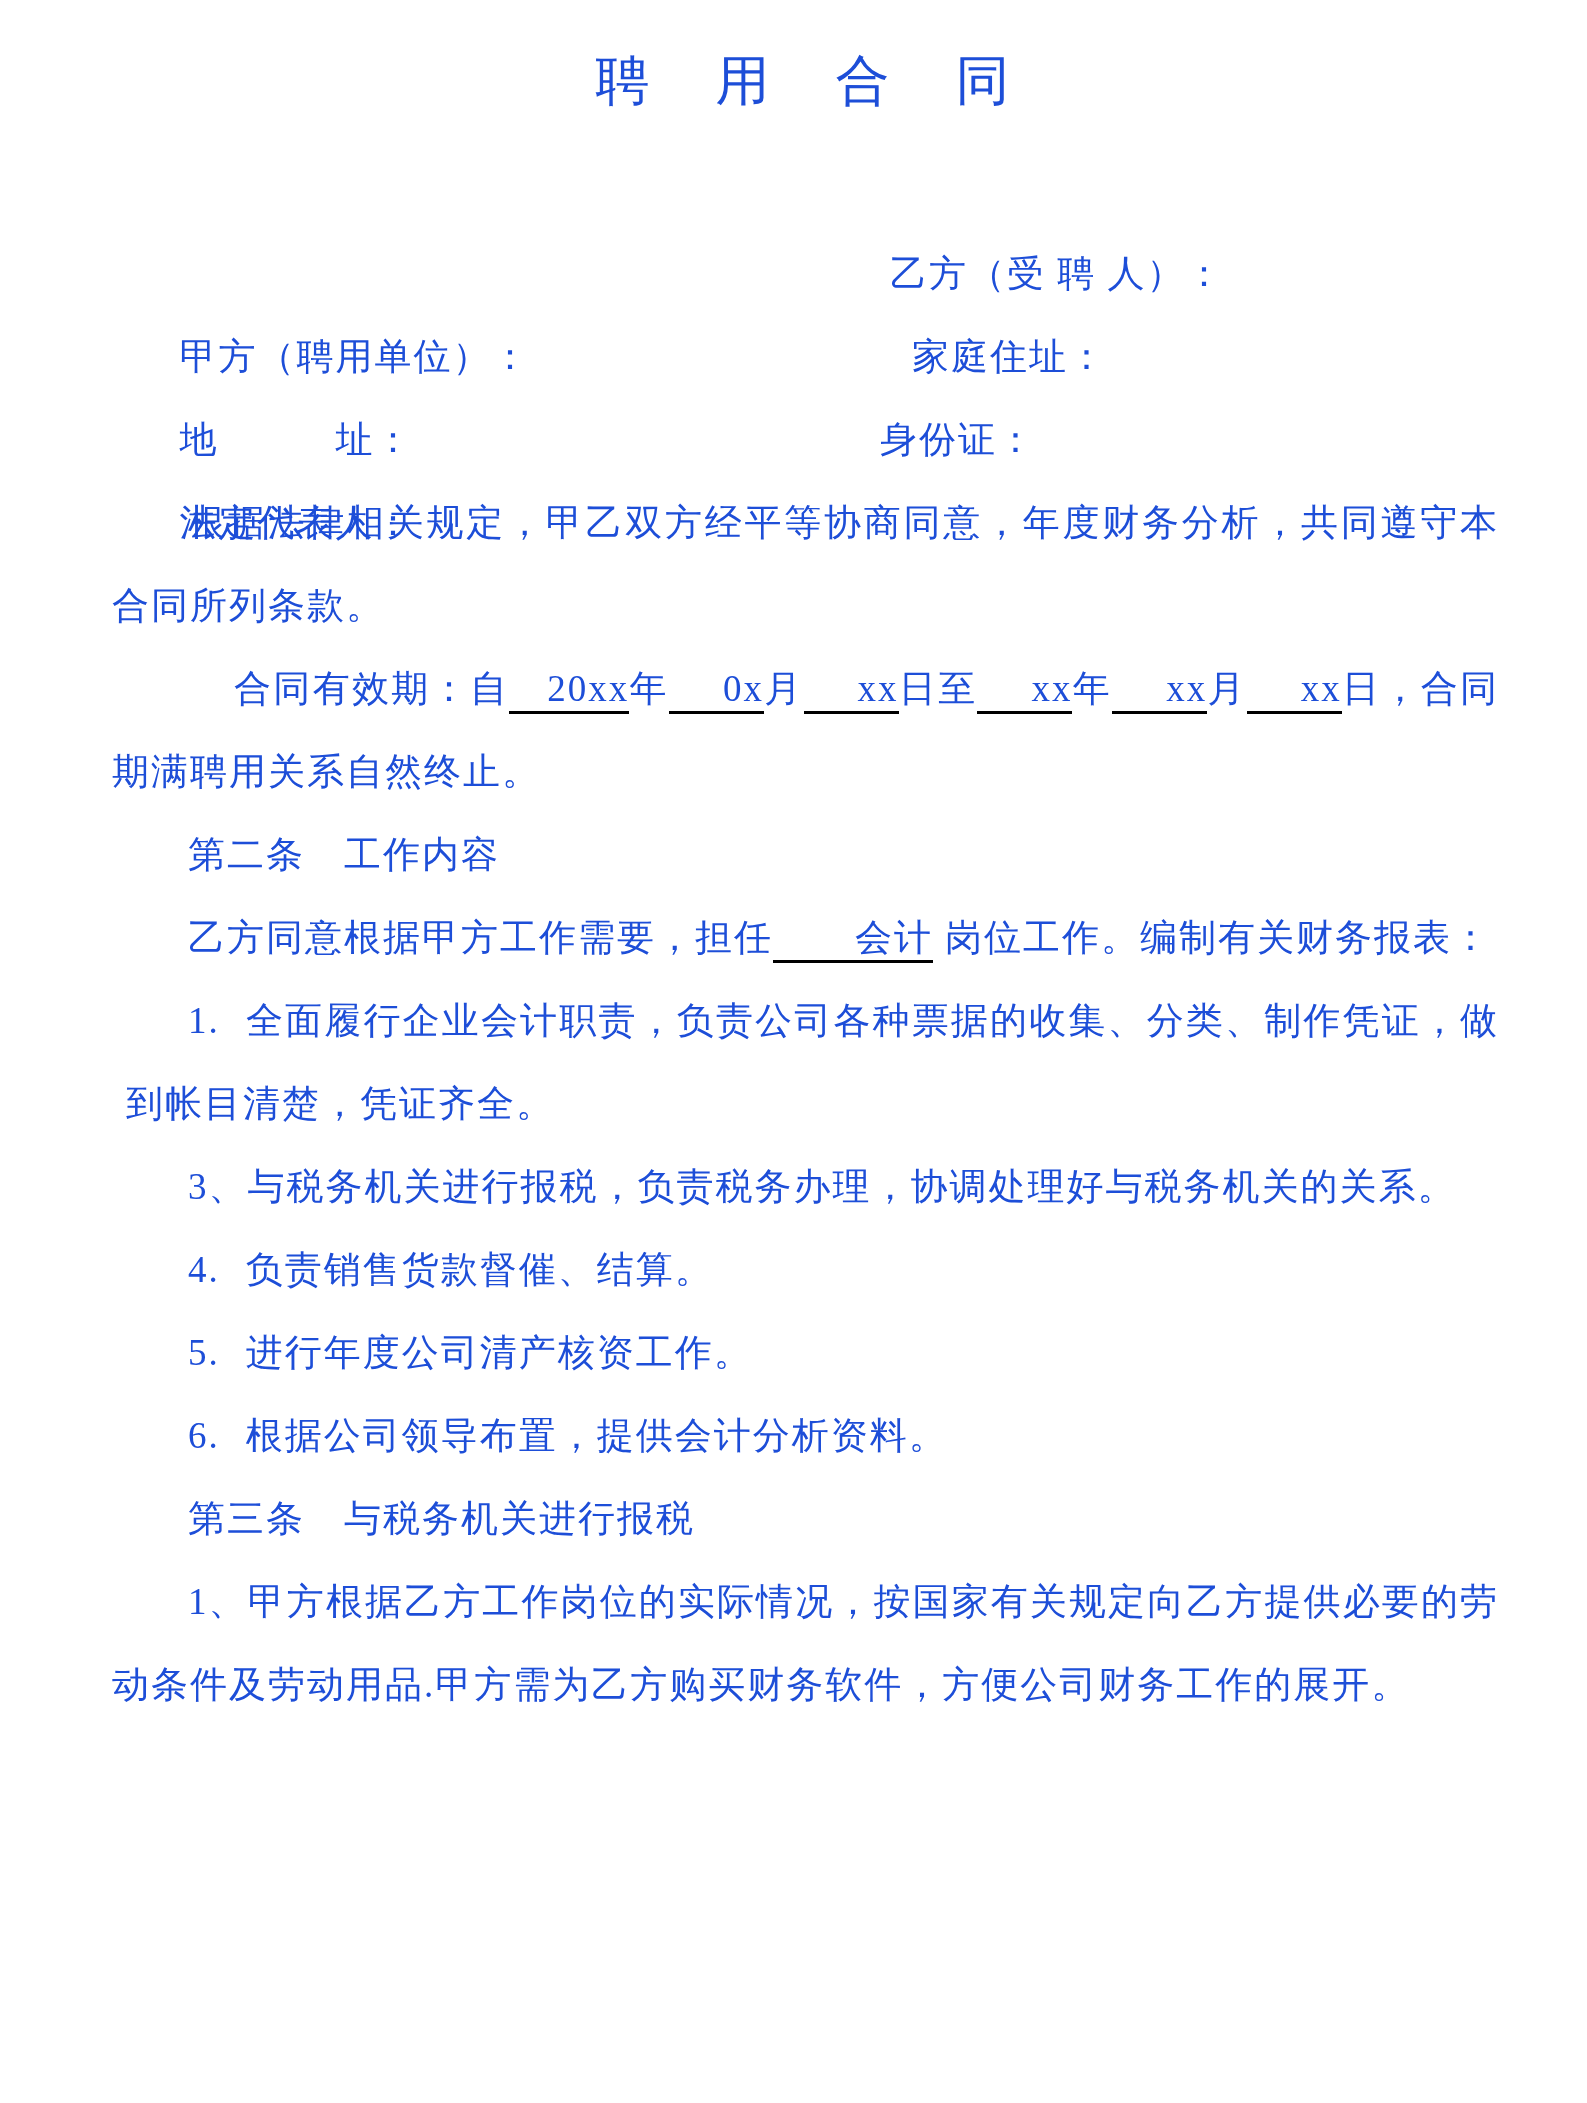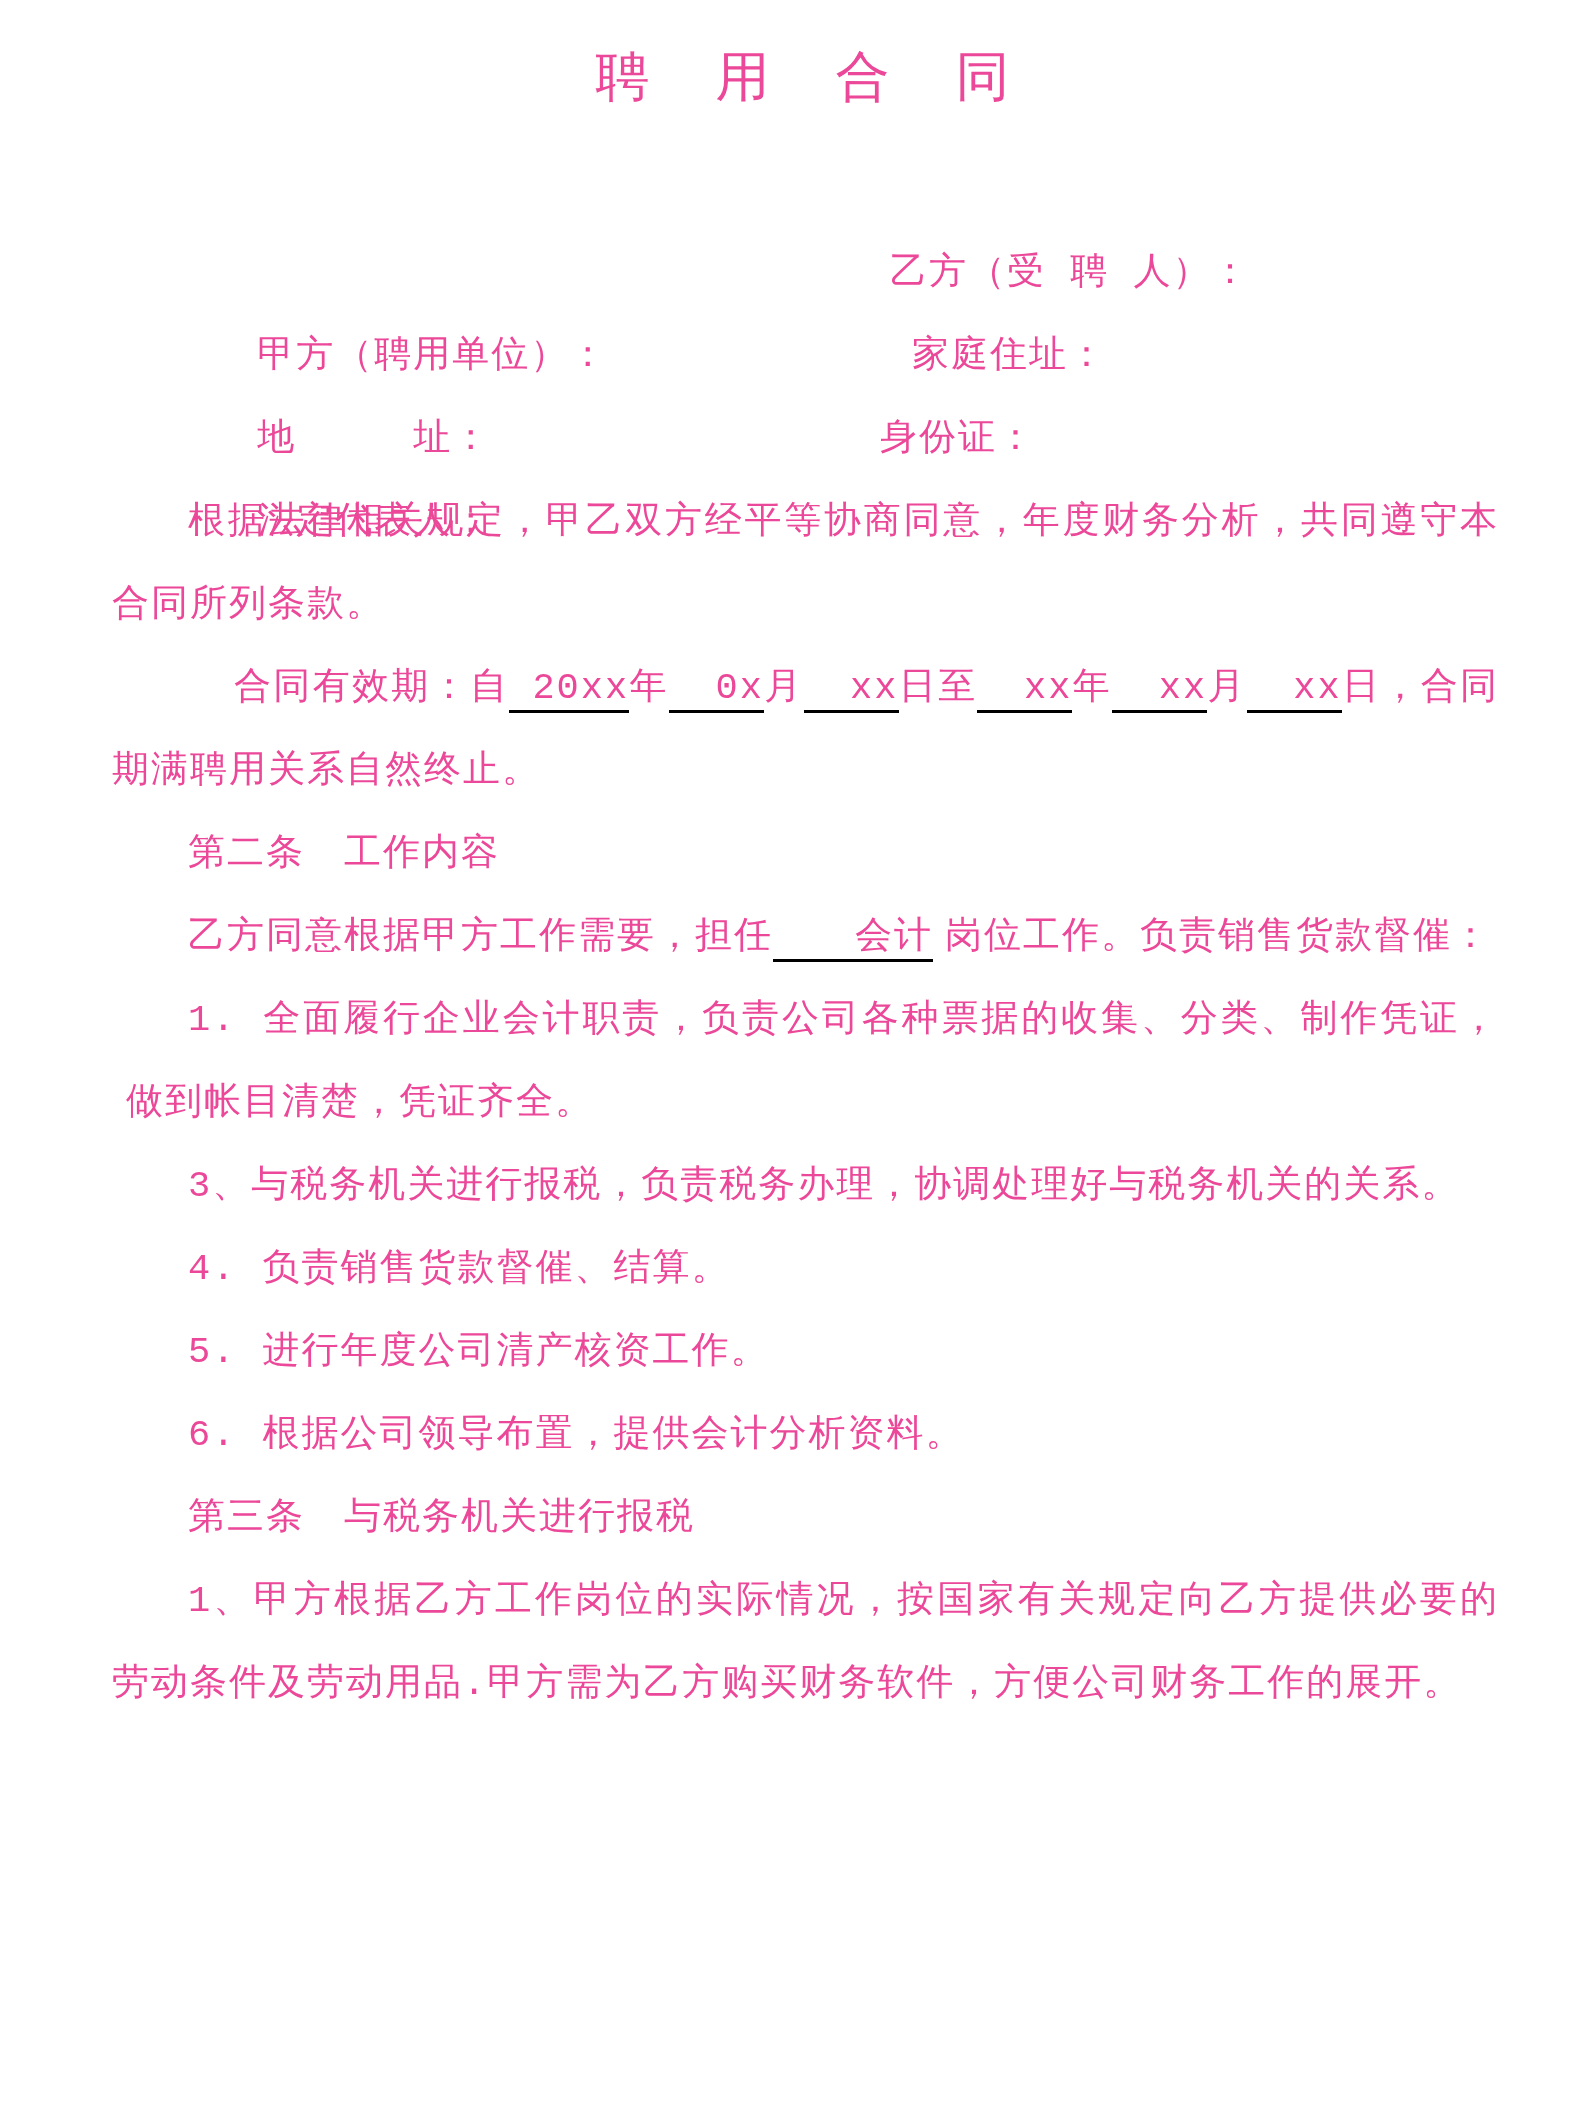--- a/index.html
+++ b/index.html
@@ -1,22 +1,22 @@
 <!DOCTYPE html>
 <html><head>
 <meta charset="utf-8">
 <style>
   html, body { margin: 0; padding: 0; background: #ffffff; }
   .page {
     position: relative;
     width: 1587px;
     height: 1831px;
     background: #ffffff;
-    color: #ec4899;
-    font-family: Liberation Mono, monospace;
+    color: #1d4ed8;
+    font-family: Liberation Serif, serif;
     overflow: hidden;
   }
   .title {
     margin: 36px 0 0 0;
     padding: 0 88px 0 112px;
     font-size: 54px;
     font-weight: normal;
     line-height: 90px;
     text-align: center;
     letter-spacing: 6px;
@@ -89,21 +89,21 @@
       <span class="cell right r3">身份证：</span>
     </div>
 
     <p class="indent2">根据法律相关规定，甲乙双方经平等协商同意，年度财务分析，共同遵守本合同所列条款。</p>
 
 
     <p class="term-para"><span>合同有效期：自</span><span class="blank w120">20xx</span><span>年</span><span class="blank w95">0x</span><span>月</span><span class="blank w95">xx</span><span>日至</span><span class="blank w95">xx</span><span>年</span><span class="blank w95">xx</span><span>月</span><span class="blank w95">xx</span><span>日，合同</span><span>期满聘用关系自然终止。</span></p>
 
     <p class="heading">第二条　工作内容</p>
 
-    <p class="indent2"><span>乙方同意根据甲方工作需要，担任</span><span class="blank w160">会计</span><span>岗位工作。负责销售货款督催：</span></p>
+    <p class="indent2"><span>乙方同意根据甲方工作需要，担任</span><span class="blank w160">会计</span><span>岗位工作。编制有关财务报表：</span></p>
 
     <p class="item"><span class="num-sp">1.</span><span>全面履行企业会计职责，负责公司各种票据的收集、分类、制作凭证，做到帐目清楚，凭证齐全。</span></p>
 
 
     <p class="item"><span class="num-tight">3、</span><span>与税务机关进行报税，负责税务办理，协调处理好与税务机关的关系。</span></p>
 
     <p class="item"><span class="num-sp">4.</span><span>负责销售货款督催、结算。</span></p>
 
     <p class="item"><span class="num-sp">5.</span><span>进行年度公司清产核资工作。</span></p>
 

